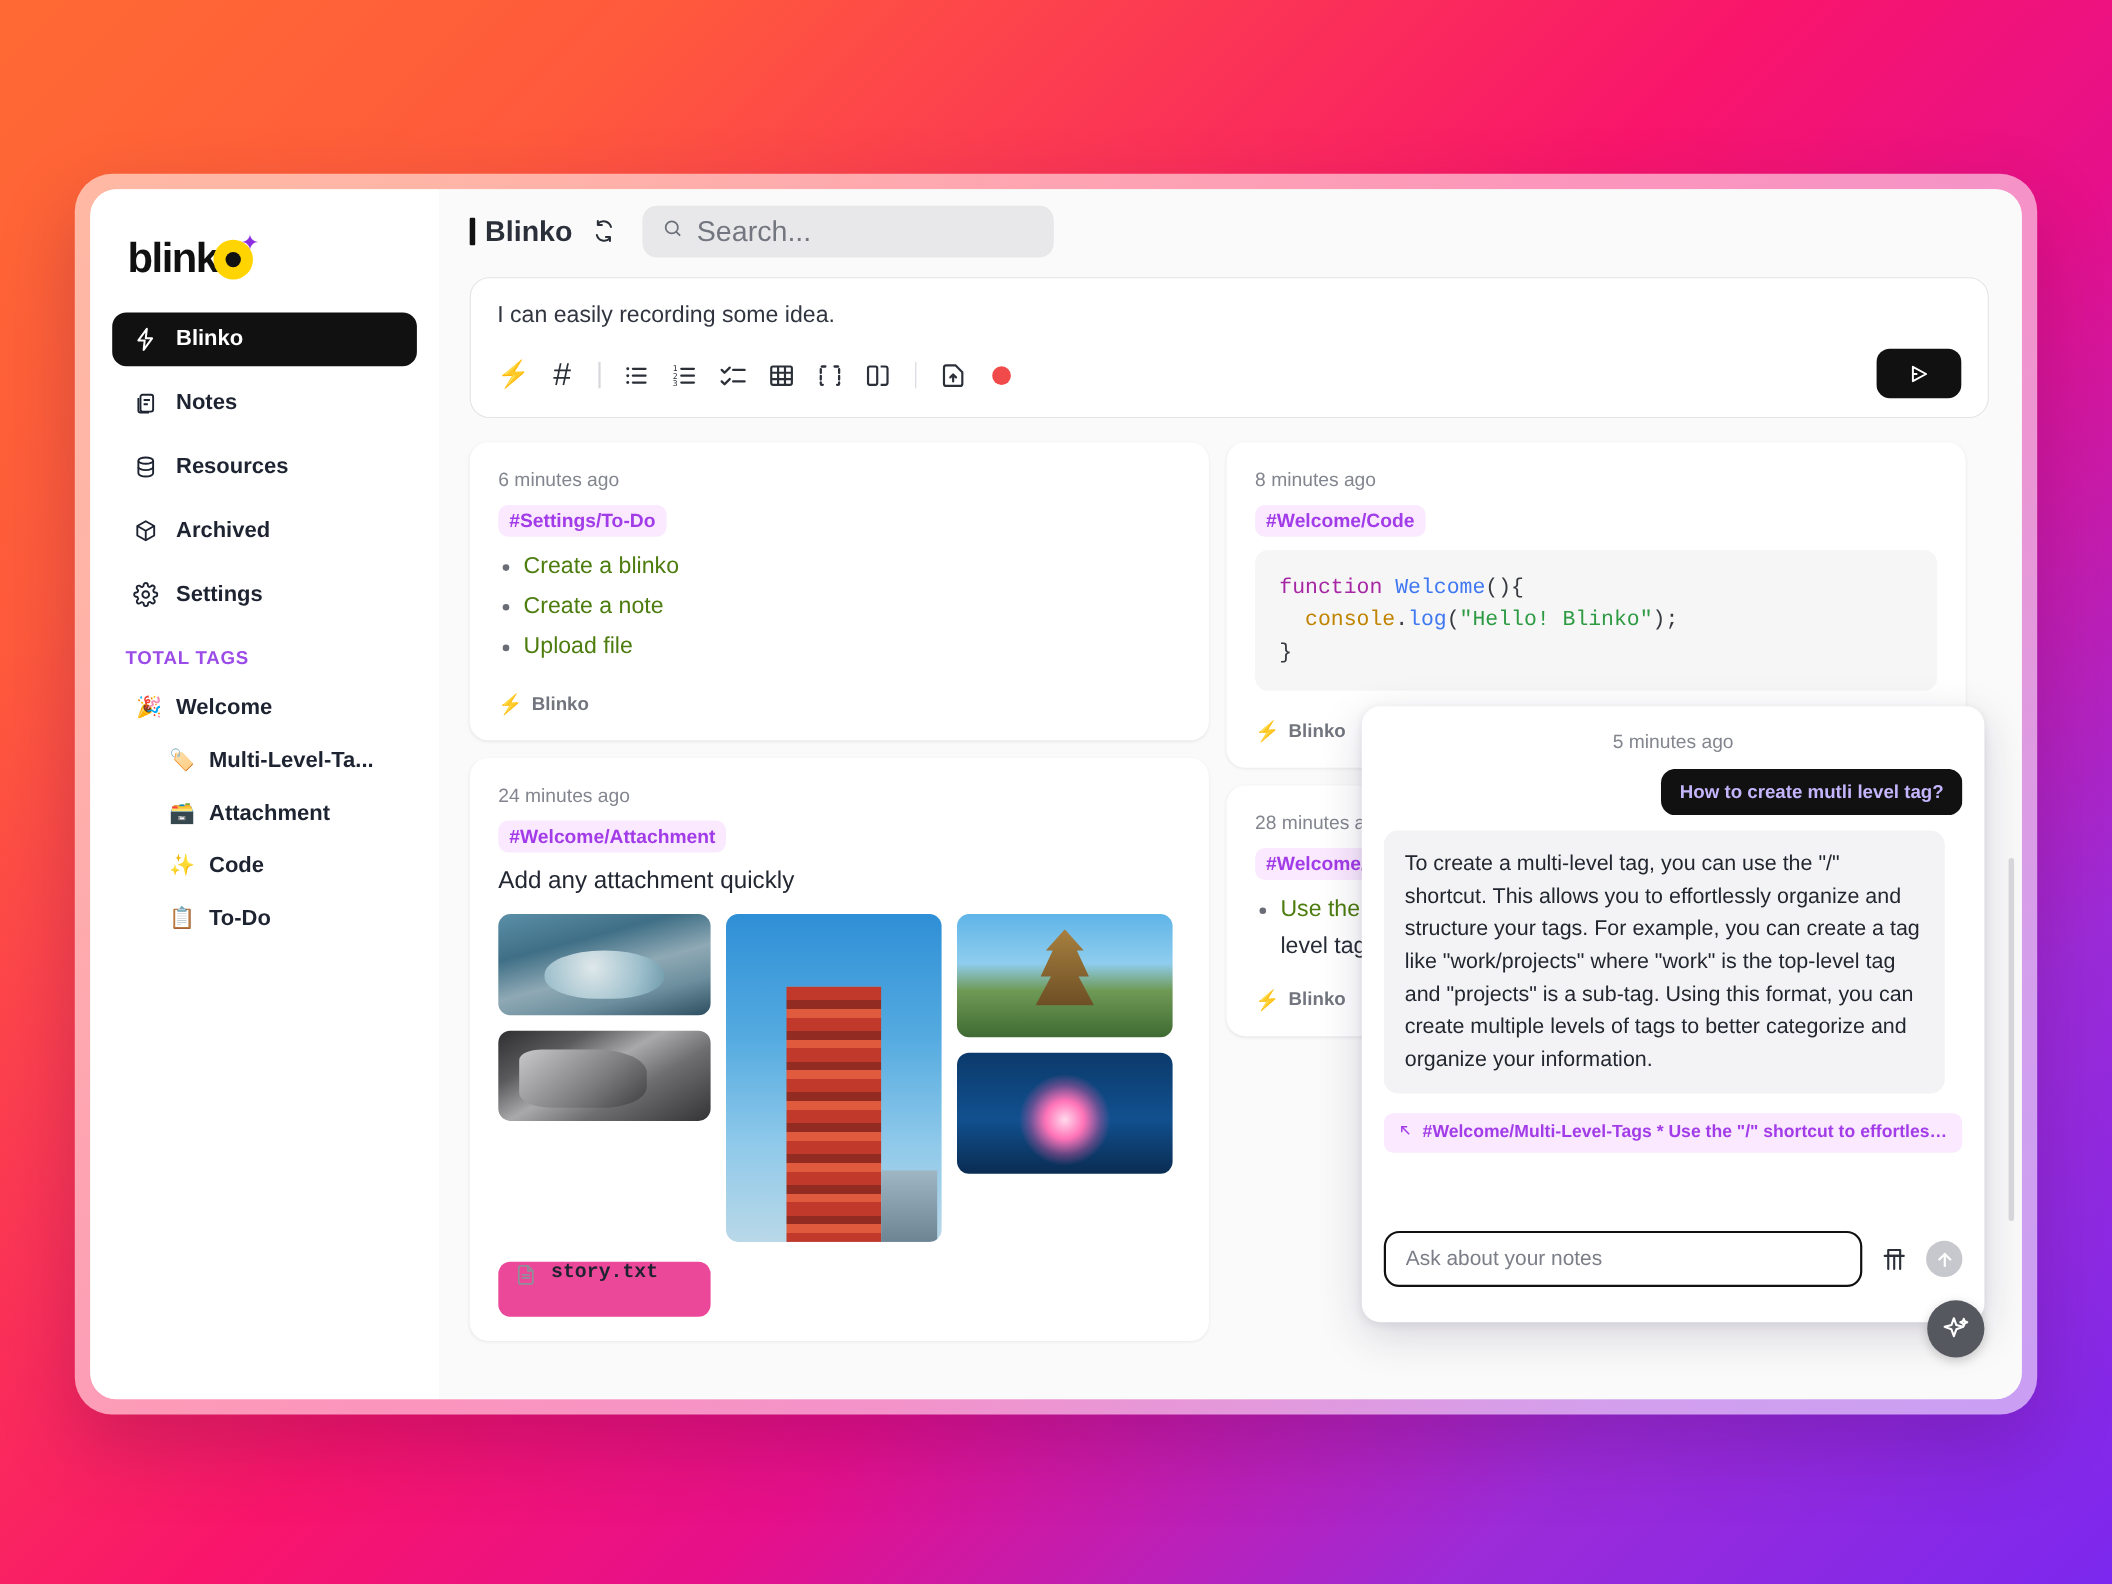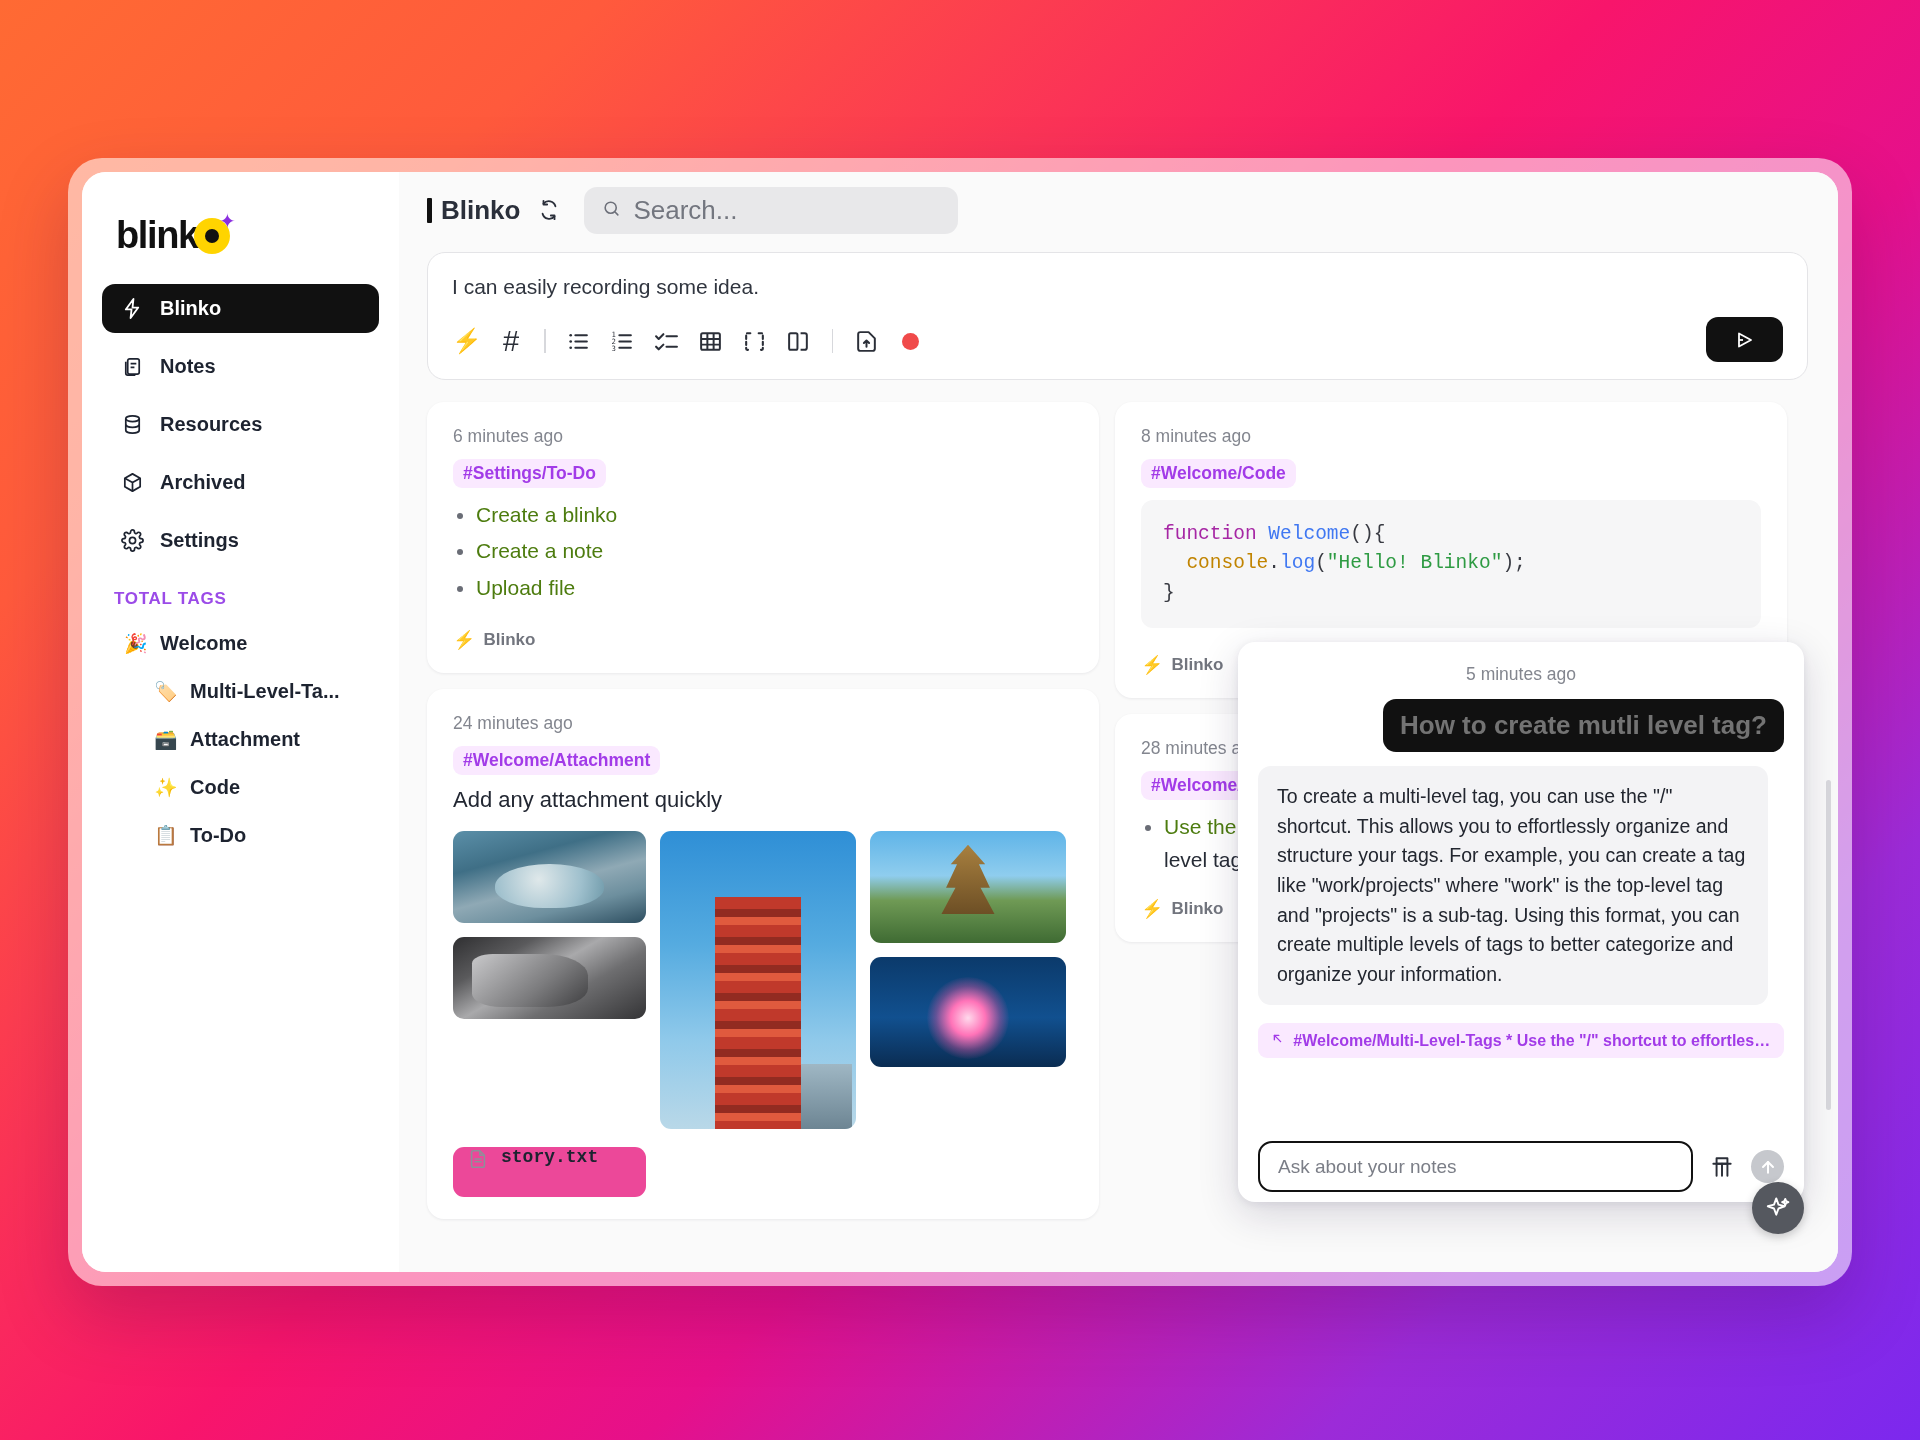--- a/index.html
+++ b/index.html
@@ -228,28 +228,28 @@
 
   
   #chat-panel {
     position: absolute;
     right: 34px; top: 470px;
     width: 566px; height: 560px;
     background: #ffffff;
     border-radius: 17px;
     box-shadow: 0 12px 40px rgba(30,20,60,0.16), 0 2px 8px rgba(30,20,60,0.08);
     display: flex; flex-direction: column;
-    padding: 22px 20px 10px 20px;
+    padding: 22px 20px 32px 20px;
     z-index: 20;
   }
   .chat-time { text-align: center; font-size: 17.5px; color: #83868f; margin-bottom: 14px; }
   .bubble-user {
     align-self: flex-end;
-    background: #111111; color: #737373;
-    font-size: 26px; font-weight: 700;
+    background: #111111; color: #c4b5fd;
+    font-size: 17px; font-weight: 700;
     border-radius: 13px; padding: 11px 17px;
     max-width: 86%;
   }
   .bubble-ai {
     align-self: flex-start;
     background: #f3f3f5; color: #22262f;
     font-size: 19.5px; line-height: 1.52;
     border-radius: 13px; padding: 16px 19px;
     max-width: 97%;
     margin-top: 14px;

